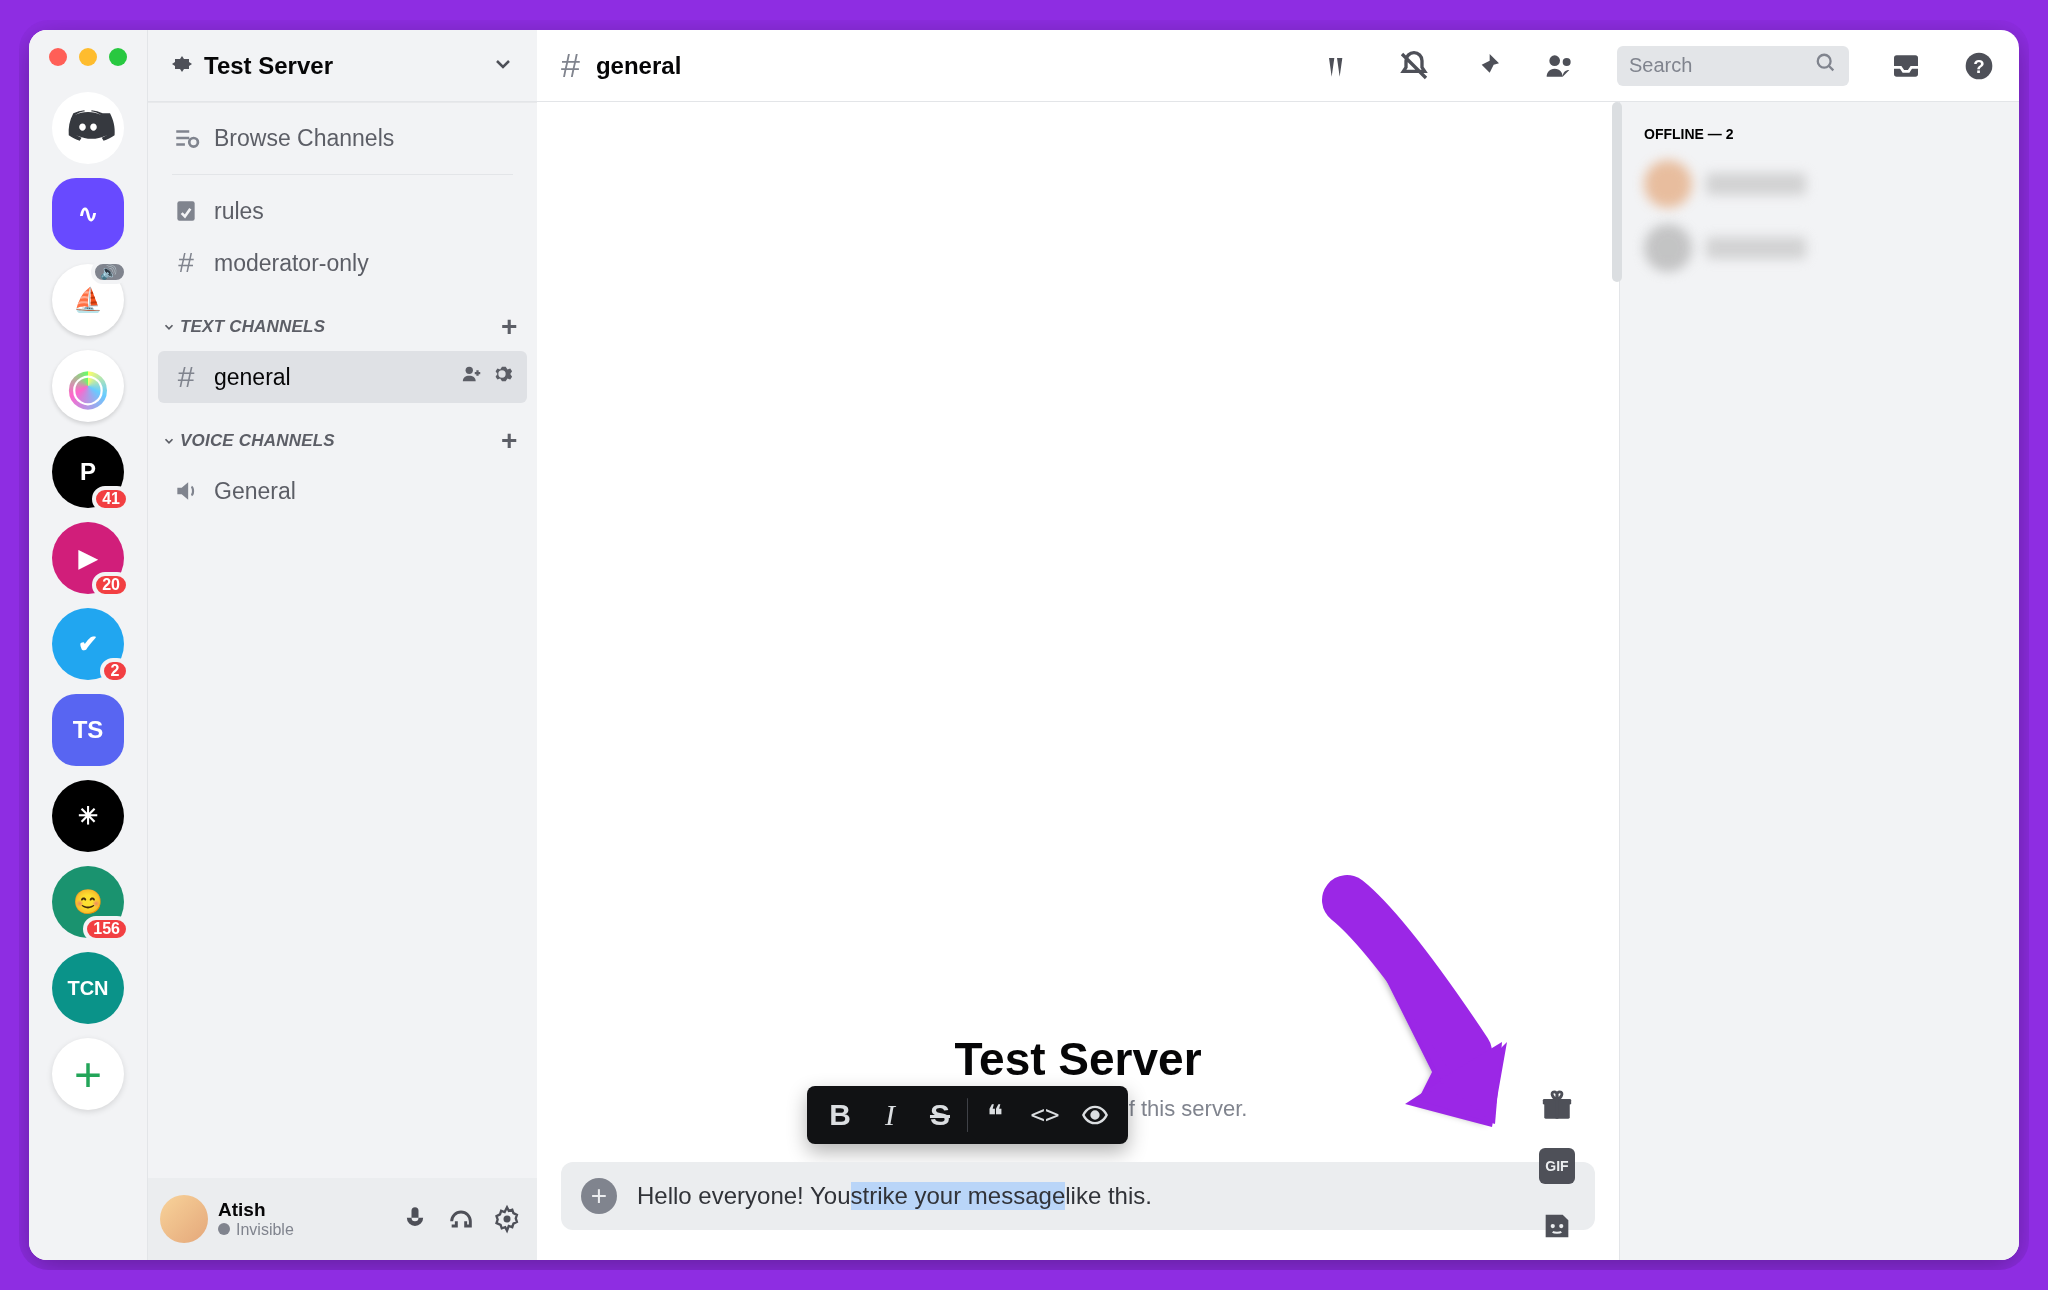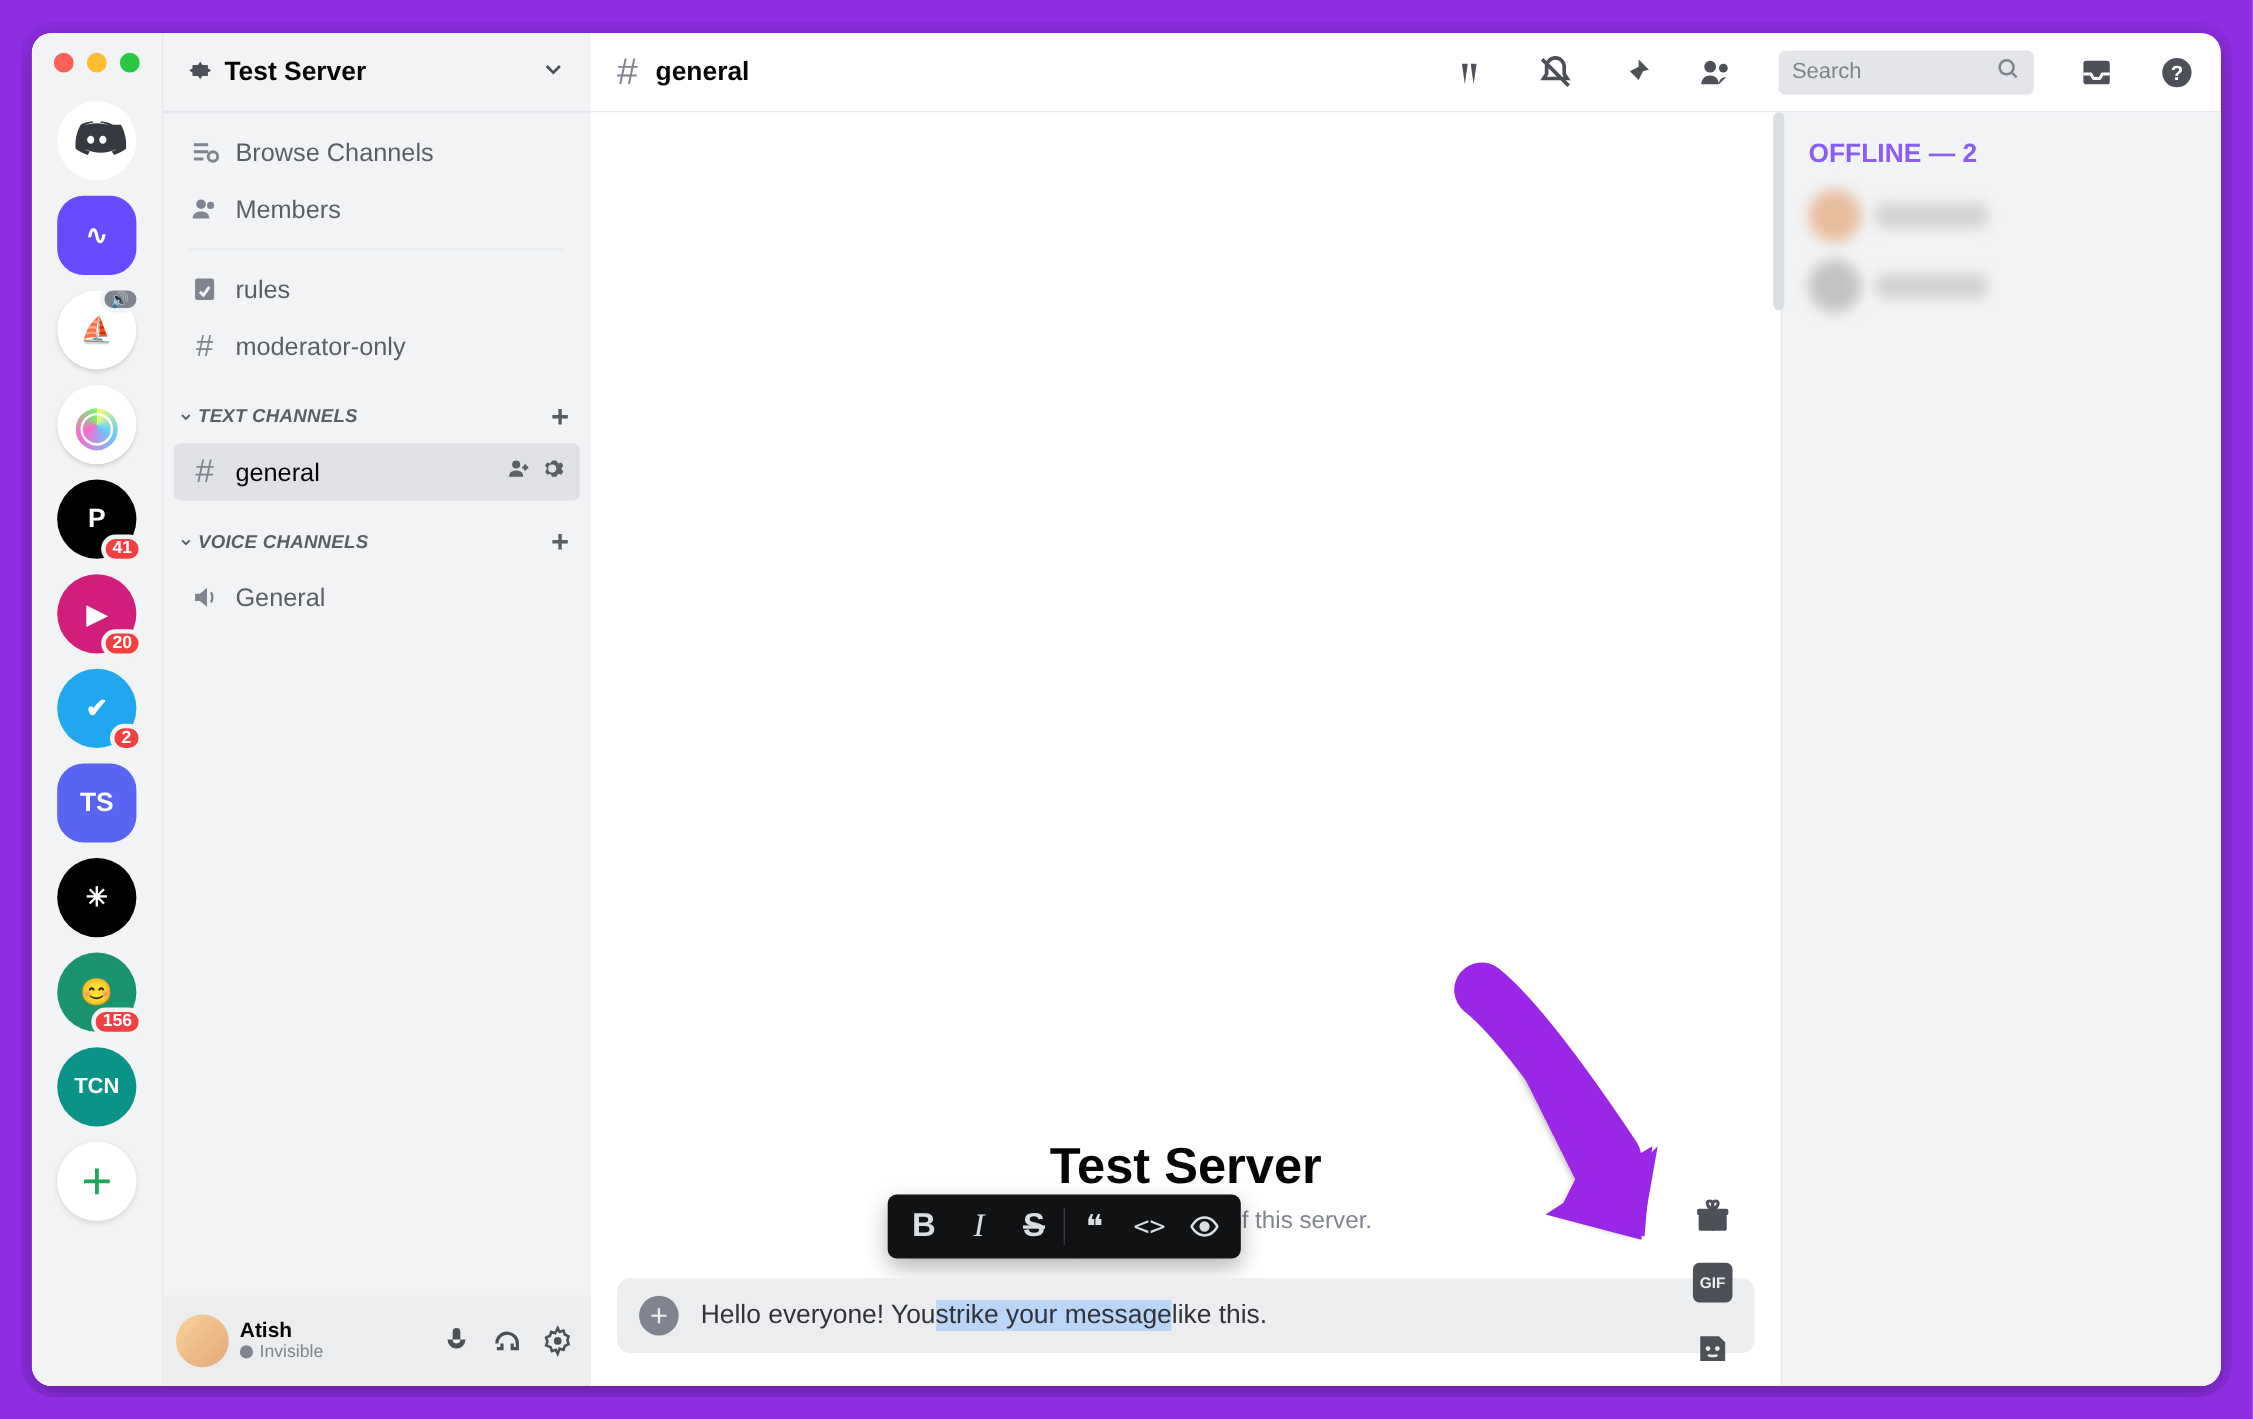--- a/index.html
+++ b/index.html
@@ -93,21 +93,21 @@
 .search { width: 232px; height: 40px; background: #e3e5e8; border-radius: 6px; display: flex; align-items: center; padding: 0 12px; color: #80848e; font-size: 20px; }
 .search .sic { margin-left: auto; }
 .mbody { flex: 1; display: flex; }
 .chat { flex: 1; display: flex; flex-direction: column; position: relative; }
 .scroll-hint { position: absolute; top: 0; right: -3px; width: 10px; height: 180px; background: #dbdee1; border-radius: 5px; }
 .welcome { flex: 1; display: flex; flex-direction: column; align-items: center; justify-content: flex-end; padding-bottom: 40px; }
 .welcome h1 { font-size: 46px; font-weight: 800; color: #060607; text-align: center; line-height: 1.15; }
 .welcome p { font-size: 22px; color: #80848e; margin-top: 10px; }
 
 .members { width: 400px; background: #f2f3f5; padding: 24px 12px; border-left: 1px solid #e3e5e8; }
-.mh { font-size: 24px; font-weight: 700; color: #8b5cf6; margin-bottom: 10px; padding-left: 12px; }
+.mh { font-size: 14px; font-weight: 700; color: #000000; margin-bottom: 10px; padding-left: 12px; }
 .mcard { display: flex; align-items: center; gap: 14px; padding: 8px 12px; border-radius: 6px; filter: blur(6px); opacity: 0.7; }
 .mcard .mav { width: 48px; height: 48px; border-radius: 50%; background: #e4a77a; }
 .mcard .mname { width: 100px; height: 22px; background: #c4c4c4; border-radius: 4px; }
 
 .composer { padding: 0 24px 30px; position: relative; }
 .input {
   background: #ebedef; border-radius: 12px; height: 68px;
   display: flex; align-items: center; padding: 0 20px; gap: 20px; position: relative;
 }
 .input .plus {
@@ -181,30 +181,20 @@
     </div>
     <div class="clist">
       <div class="citem">
             <span class="ic">
               <svg width="26" height="26" viewBox="0 0 24 24" fill="none" stroke="currentColor" stroke-width="2.5">
                 <path d="M3 6h12M3 12h12M3 18h8"></path>
                 <circle cx="19" cy="16" r="4"></circle>
               </svg>
             </span>
             <span>Browse Channels</span>
-          </div>
-      <div class="citem">
-            <span class="ic">
-              <svg width="26" height="26" viewBox="0 0 24 24" fill="currentColor">
-                <circle cx="9" cy="8" r="4"></circle>
-                <path d="M2 20c0-4 3-6 7-6s7 2 7 6"></path>
-                <circle cx="17" cy="9" r="3"></circle>
-              </svg>
-            </span>
-            <span>Members</span>
           </div>
       <div class="divider"></div>
       <div class="citem">
             <span class="ic">
               <svg width="26" height="26" viewBox="0 0 24 24" fill="currentColor">
                 <rect x="4" y="3" width="16" height="18" rx="2"></rect>
                 <path d="M8 14l3 3 5-7" fill="none" stroke="#f2f3f5" stroke-width="2.5"></path>
               </svg>
             </span>
             <span>rules</span>

